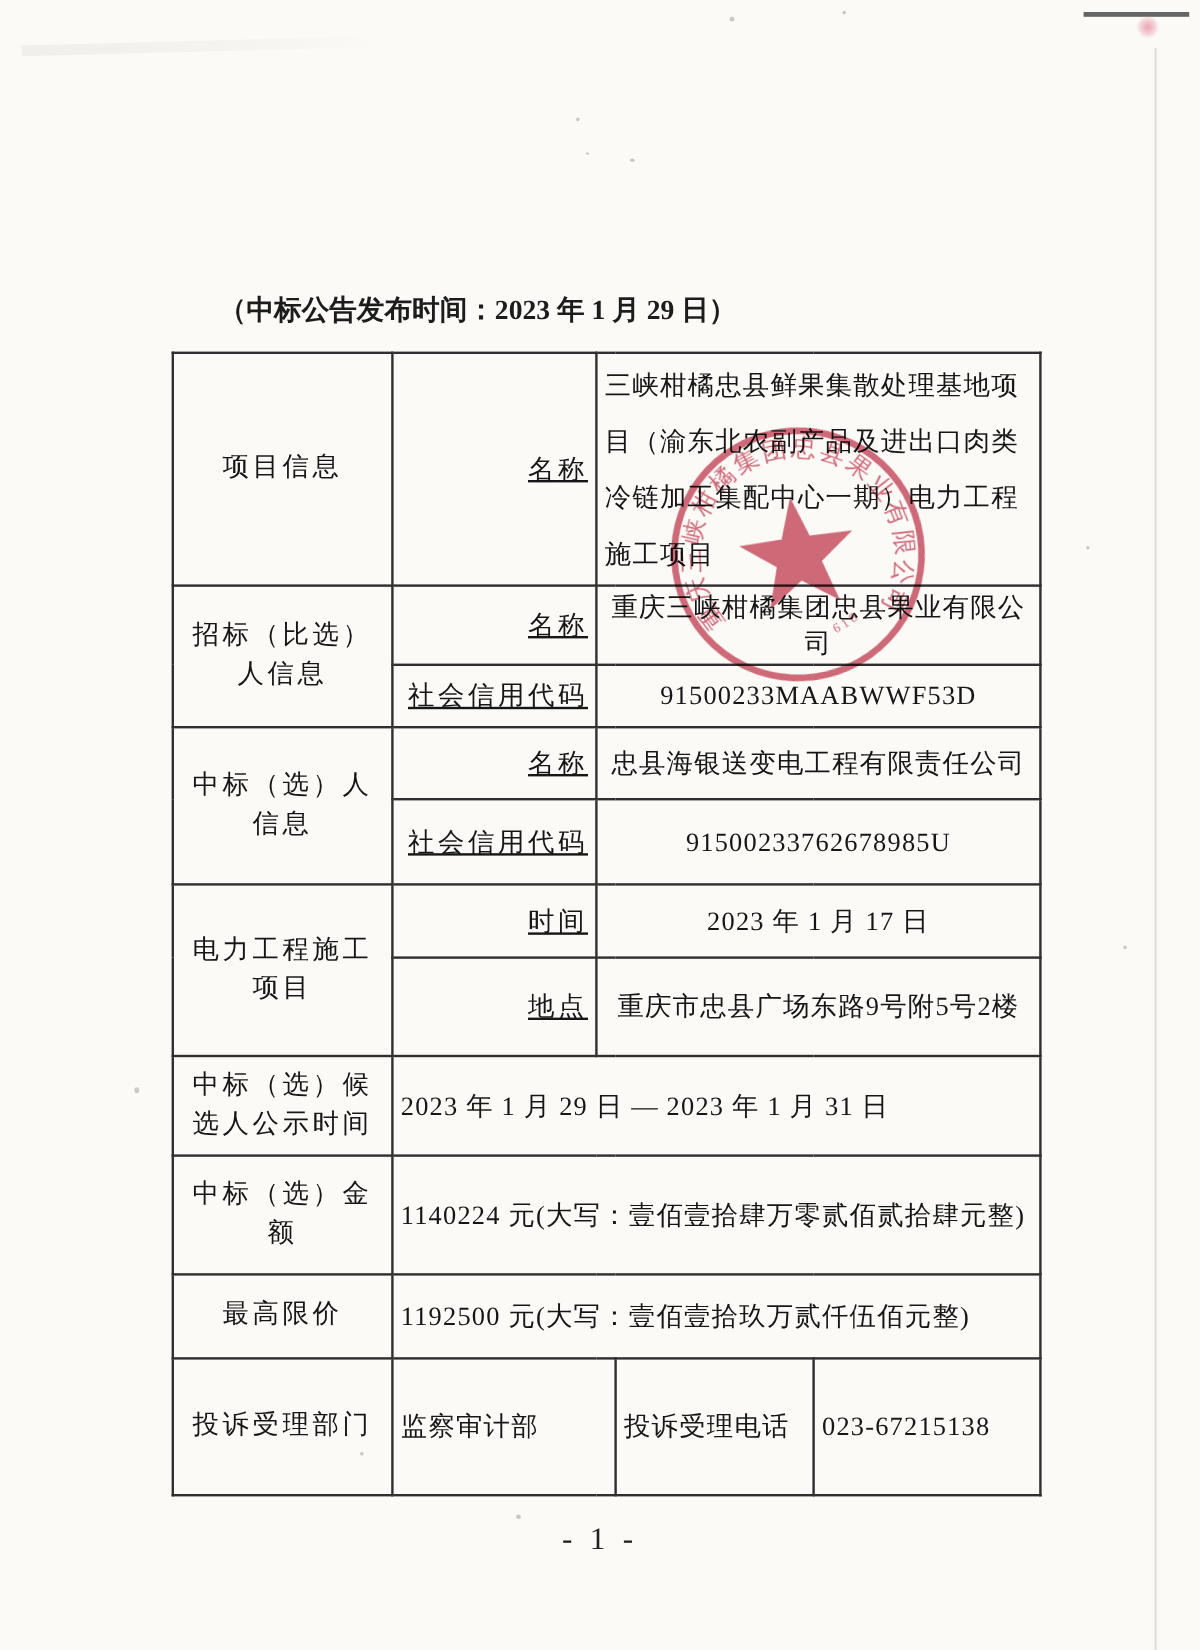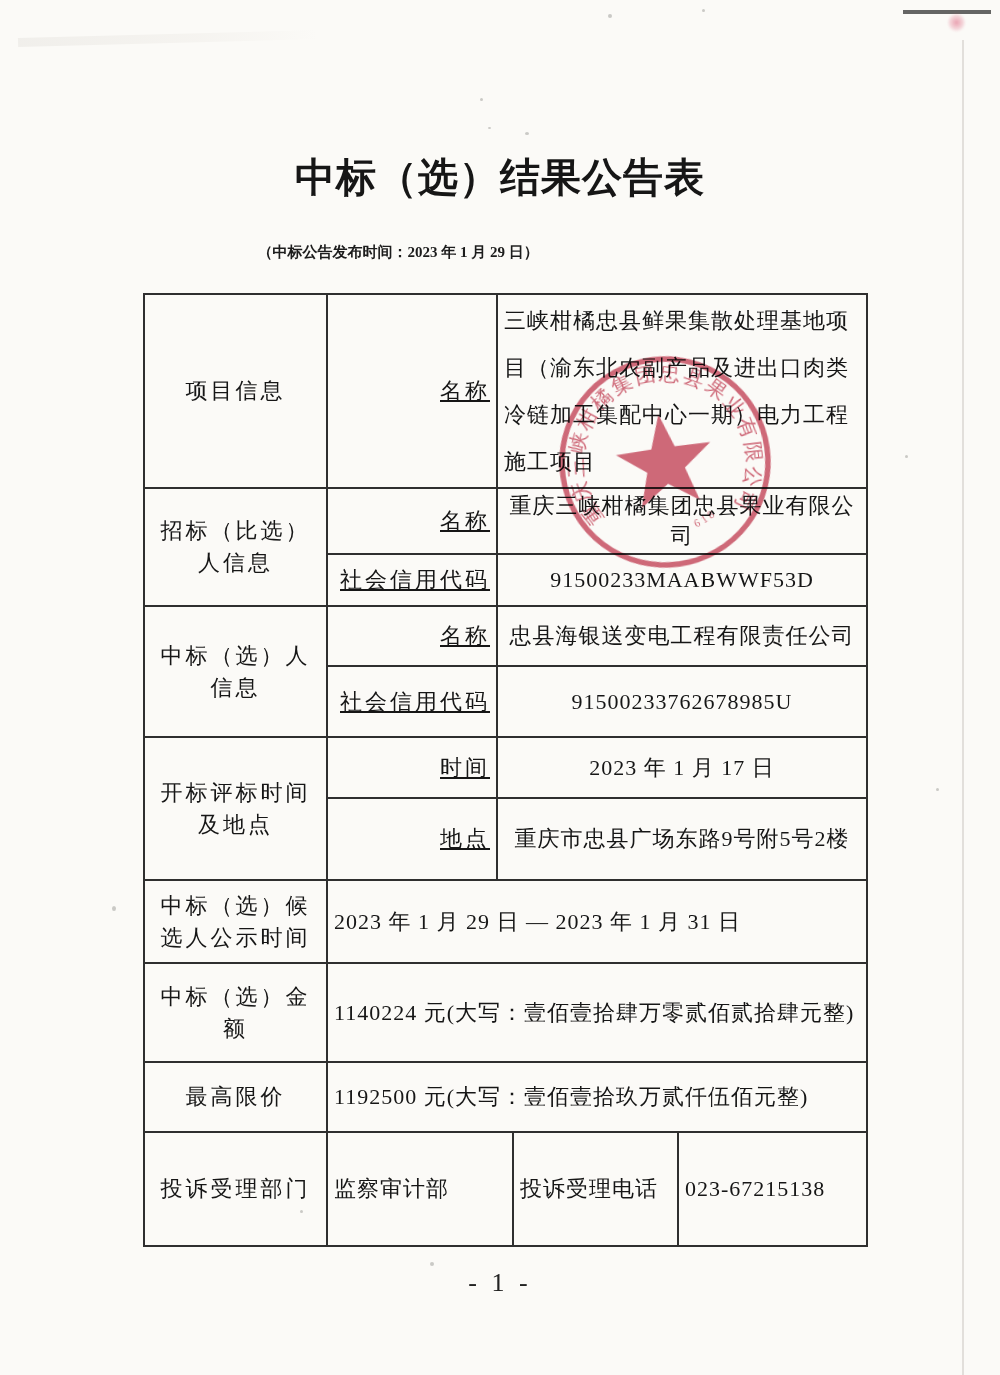--- a/index.html
+++ b/index.html
@@ -13,35 +13,35 @@
     background:#fbfaf7;color:#141414;
   }
   
   .doc-title{
     position:absolute;top:150px;left:0;width:1000px;
     text-align:center;font-size:40px;font-weight:bold;
     letter-spacing:1px;color:#161616;
   }
   .doc-subtitle{
     position:absolute;top:243px;left:0;width:796px;
-    text-align:center;font-size:15px;font-weight:bold;color:#1c1c1c;
+    text-align:center;font-size:23px;font-weight:bold;color:#1c1c1c;
   }
   
   table.bid-table{
     position:absolute;left:143px;top:293px;width:723px;
     border-collapse:collapse;table-layout:fixed;
     font-size:22px;color:#161616;
   }
   table.bid-table td{
     border:2px solid #2f2f2f;
     vertical-align:middle;
     padding:2px 6px;
     overflow:hidden;
   }
-  td.lbl{text-align:center;letter-spacing:3px;line-height:32px;}
+  td.lbl{text-align:center;letter-spacing:3px;line-height:32px;font-family:Liberation Mono, monospace;}
   td.sub{text-align:right;letter-spacing:3px;text-decoration:underline;}
   td.val-center{text-align:center;letter-spacing:1px;}
   td.val-left{text-align:left;padding-left:14px;letter-spacing:1px;}
   td.project-name{
     text-align:left;vertical-align:top;
     padding:8px 10px 4px 12px;line-height:47px;letter-spacing:1px;
   }
   .r1{height:135px}.r2{height:57px}.r3{height:52px}.r4{height:60px}
   .r5{height:71px}.r6{height:61px}.r7{height:82px}.r8{height:83px}
   .r9{height:99px}.r10{height:70px}.r11{height:114px}
@@ -86,21 +86,20 @@
   <div class="speck" style="left:525px;top:132px;width:4px;height:3px"></div>
   <div class="speck" style="left:488px;top:127px;width:3px;height:2px"></div>
   <div class="speck" style="left:608px;top:14px;width:4px;height:4px"></div>
   <div class="speck" style="left:702px;top:9px;width:3px;height:3px"></div>
   <div class="speck" style="left:112px;top:906px;width:4px;height:5px"></div>
   <div class="speck" style="left:936px;top:788px;width:3px;height:3px"></div>
   <div class="speck" style="left:905px;top:455px;width:3px;height:3px"></div>
   <div class="speck" style="left:300px;top:1210px;width:3px;height:3px"></div>
   <div class="speck" style="left:430px;top:1262px;width:4px;height:4px"></div>
 
-  <div class="doc-title">中标（选）结果公告表</div>
   <div class="doc-subtitle">（中标公告发布时间：2023 年 1 月 29 日）</div>
 
   <table class="bid-table">
     <colgroup>
       <col style="width:183px">
         <col style="width:170px">
         <col style="width:16px">
       <col style="width:165px">
         <col style="width:189px">
     </colgroup>
@@ -122,21 +121,21 @@
     <tr class="r4">
       <td class="lbl" rowspan="2">中标（选）人信息</td>
       <td class="sub">名称</td>
       <td class="val-center" colspan="3">忠县海银送变电工程有限责任公司</td>
     </tr>
     <tr class="r5">
       <td class="sub">社会信用代码</td>
       <td class="val-center" colspan="3">91500233762678985U</td>
     </tr>
     <tr class="r6">
-      <td class="lbl" rowspan="2">开标评标时间及地点</td>
+      <td class="lbl" rowspan="2">电力工程施工项目</td>
       <td class="sub">时间</td>
       <td class="val-center" colspan="3">2023 年 1 月 17 日</td>
     </tr>
     <tr class="r7">
       <td class="sub">地点</td>
       <td class="val-center" colspan="3">重庆市忠县广场东路9号附5号2楼</td>
     </tr>
     <tr class="r8">
       <td class="lbl">中标（选）候选人公示时间</td>
       <td class="val-left" colspan="4">2023 年 1 月 29 日 —  2023 年 1 月 31 日</td>

